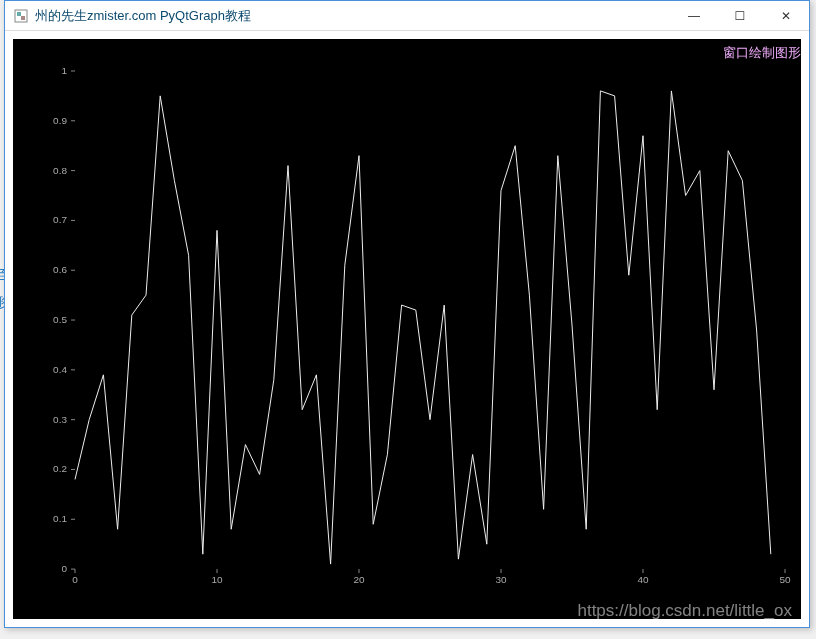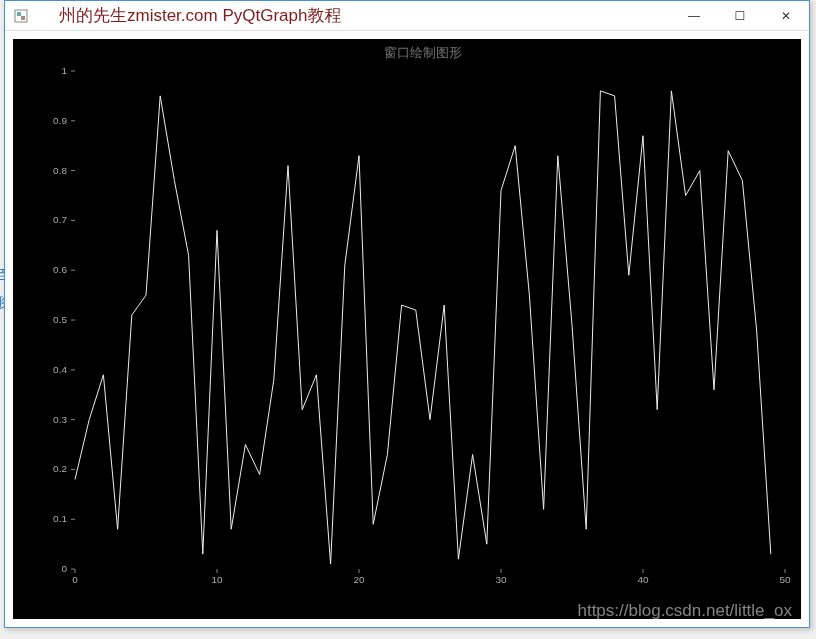--- a/index.html
+++ b/index.html
@@ -28,24 +28,23 @@
       display: flex;
       align-items: center;
       padding-left: 8px;
     }
     .app-icon {
       width: 16px; height: 16px;
       margin-right: 6px;
       display: inline-block;
     }
     .title-text {
-      font-size: 17px;
-      color: #7f1d1d;
+      font-size: 13px;
+      color: #0c4a6e;
       flex: 1;
-      margin-left: 24px;
     }
     .window-controls {
       display: flex;
       height: 100%;
     }
     .win-btn {
       width: 46px;
       height: 100%;
       display: flex;
       align-items: center;
@@ -56,22 +55,22 @@
     }
     .win-btn.close { width: 46px; }
     .client-area {
       position: absolute;
       left: 8px; right: 8px; top: 38px; bottom: 8px;
       background: #000;
     }
     .plot-title {
       position: absolute;
       top: 5px; left: 0; right: 0;
-      text-align: center;
-      color: #737373;
+      text-align: right;
+      color: #f0abfc;
       font-size: 13px;
       margin-left: 32px;
     }
     .plot-area {
       position: absolute;
       left: 40px;
       top: 28px;
       right: 10px;
       bottom: 28px;
     }

